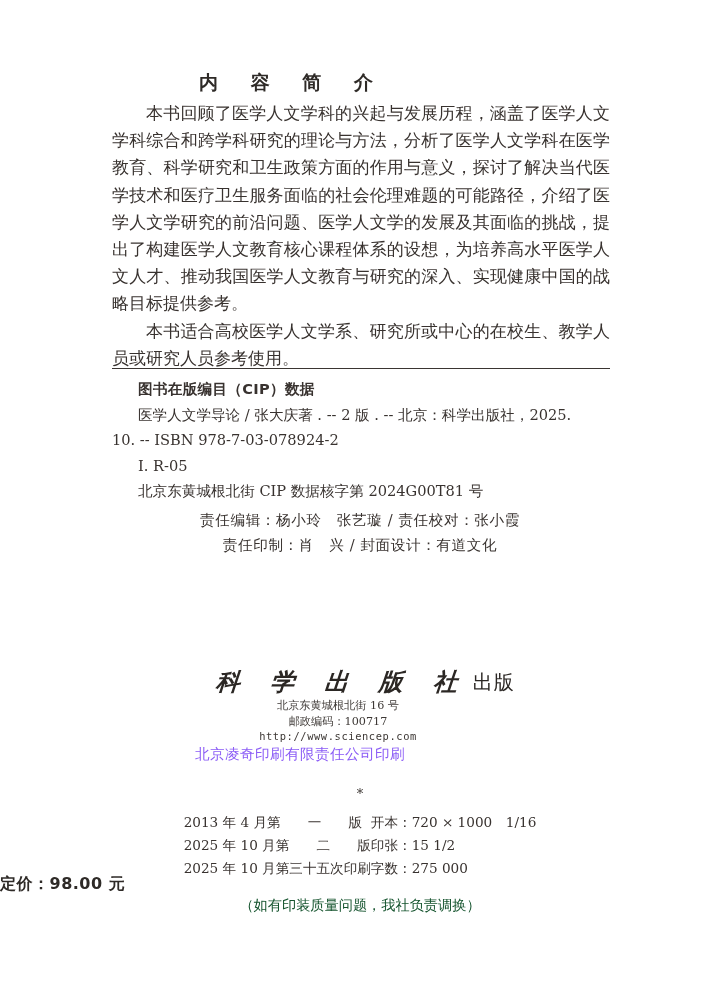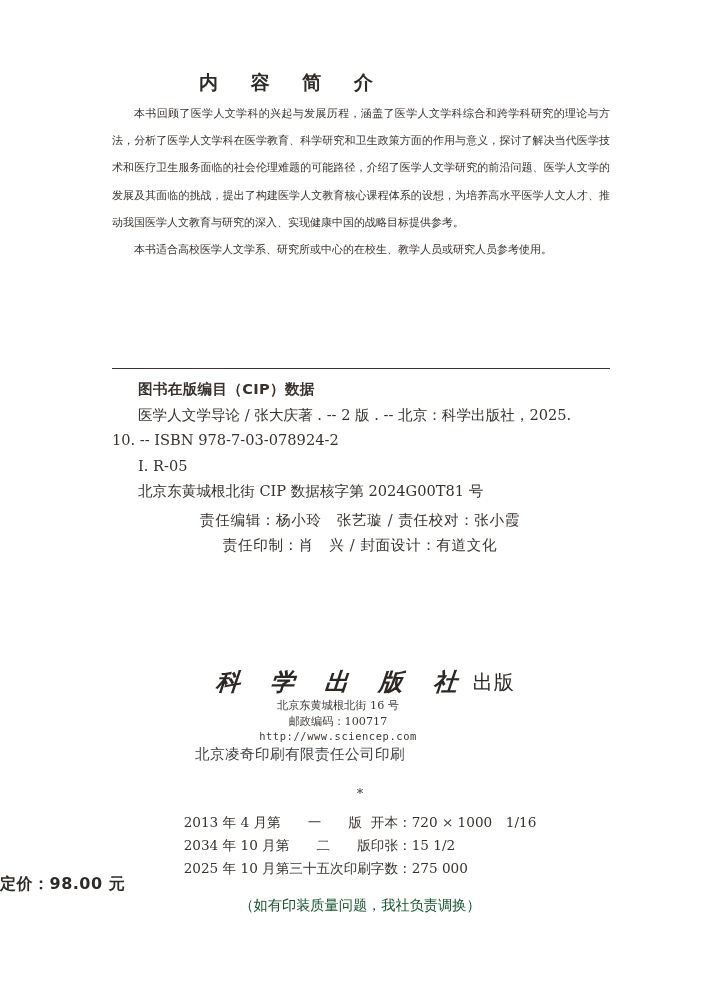--- a/index.html
+++ b/index.html
@@ -38,21 +38,21 @@
     text-indent: 13px;
     color: #2e2a27;
   }
 
   
   .abstract-body {
     position: absolute;
     top: 100px;
     left: 112px;
     width: 498px;
-    font-size: 11px;
+    font-size: 17px;
     line-height: 27.2px;
     text-align: justify;
     text-justify: inter-ideograph;
     color: #38322f;
   }
   .abstract-body p {
     margin: 0;
     text-indent: 2em;
   }
 
@@ -148,21 +148,21 @@
 
   
   .printer {
     position: absolute;
     top: 742px;
     left: 0;
     width: 600px;
     text-align: center;
     font-size: 14.6px;
     line-height: 24px;
-    color: #404040;
+    color: #8b5cf6;
   }
   .printer .spaced { letter-spacing: 0.4px; }
 
   .star {
     position: absolute;
     top: 788px;
     left: 0;
     width: 720px;
     text-align: center;
     font-size: 13px;
@@ -259,21 +259,21 @@
   <div class="star">*</div>
 
   <div class="edition">
     <table>
       <tbody>
         <tr>
           <td class="ed-left">2013 年  4 月第　　一　　版</td>
           <td class="ed-right">开本：720 × 1000　1/16</td>
         </tr>
         <tr>
-          <td class="ed-left">2034 年 10 月第　　二　　版</td>
+          <td class="ed-left">2025 年 10 月第　　二　　版</td>
           <td class="ed-right">印张：15  1/2</td>
         </tr>
         <tr>
           <td class="ed-left">2025 年 10 月第三十五次印刷</td>
           <td class="ed-right">字数：275 000</td>
         </tr>
       </tbody>
     </table>
   </div>
 

